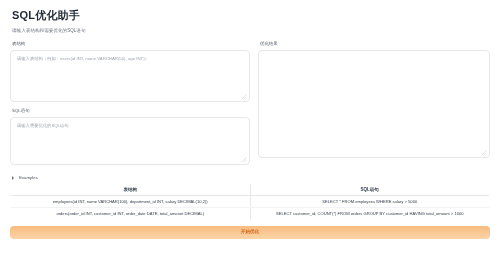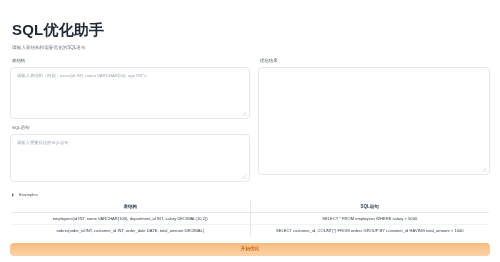--- a/index.html
+++ b/index.html
@@ -9,24 +9,24 @@
     background: #ffffff;
     font-family: "Liberation Sans", "DejaVu Sans", sans-serif;
     overflow: hidden;
   }
   .app {
     width: 500px; height: 262px;
     padding: 6px 10px 0 10px;
     position: relative;
   }
   .page-title {
-    font-size: 15px;
+    font-size: 11px;
     font-weight: bold;
     color: #1f2937;
-    margin: 15px 0 5px 2px;
+    margin: 2px 0 5px 2px;
     letter-spacing: 0.2px;
   }
   .page-subtitle {
     font-size: 4.6px;
     color: #6b7280;
     margin: 0 0 7px 2px;
     line-height: 1.4;
   }
   .row-main {
     display: flex;

